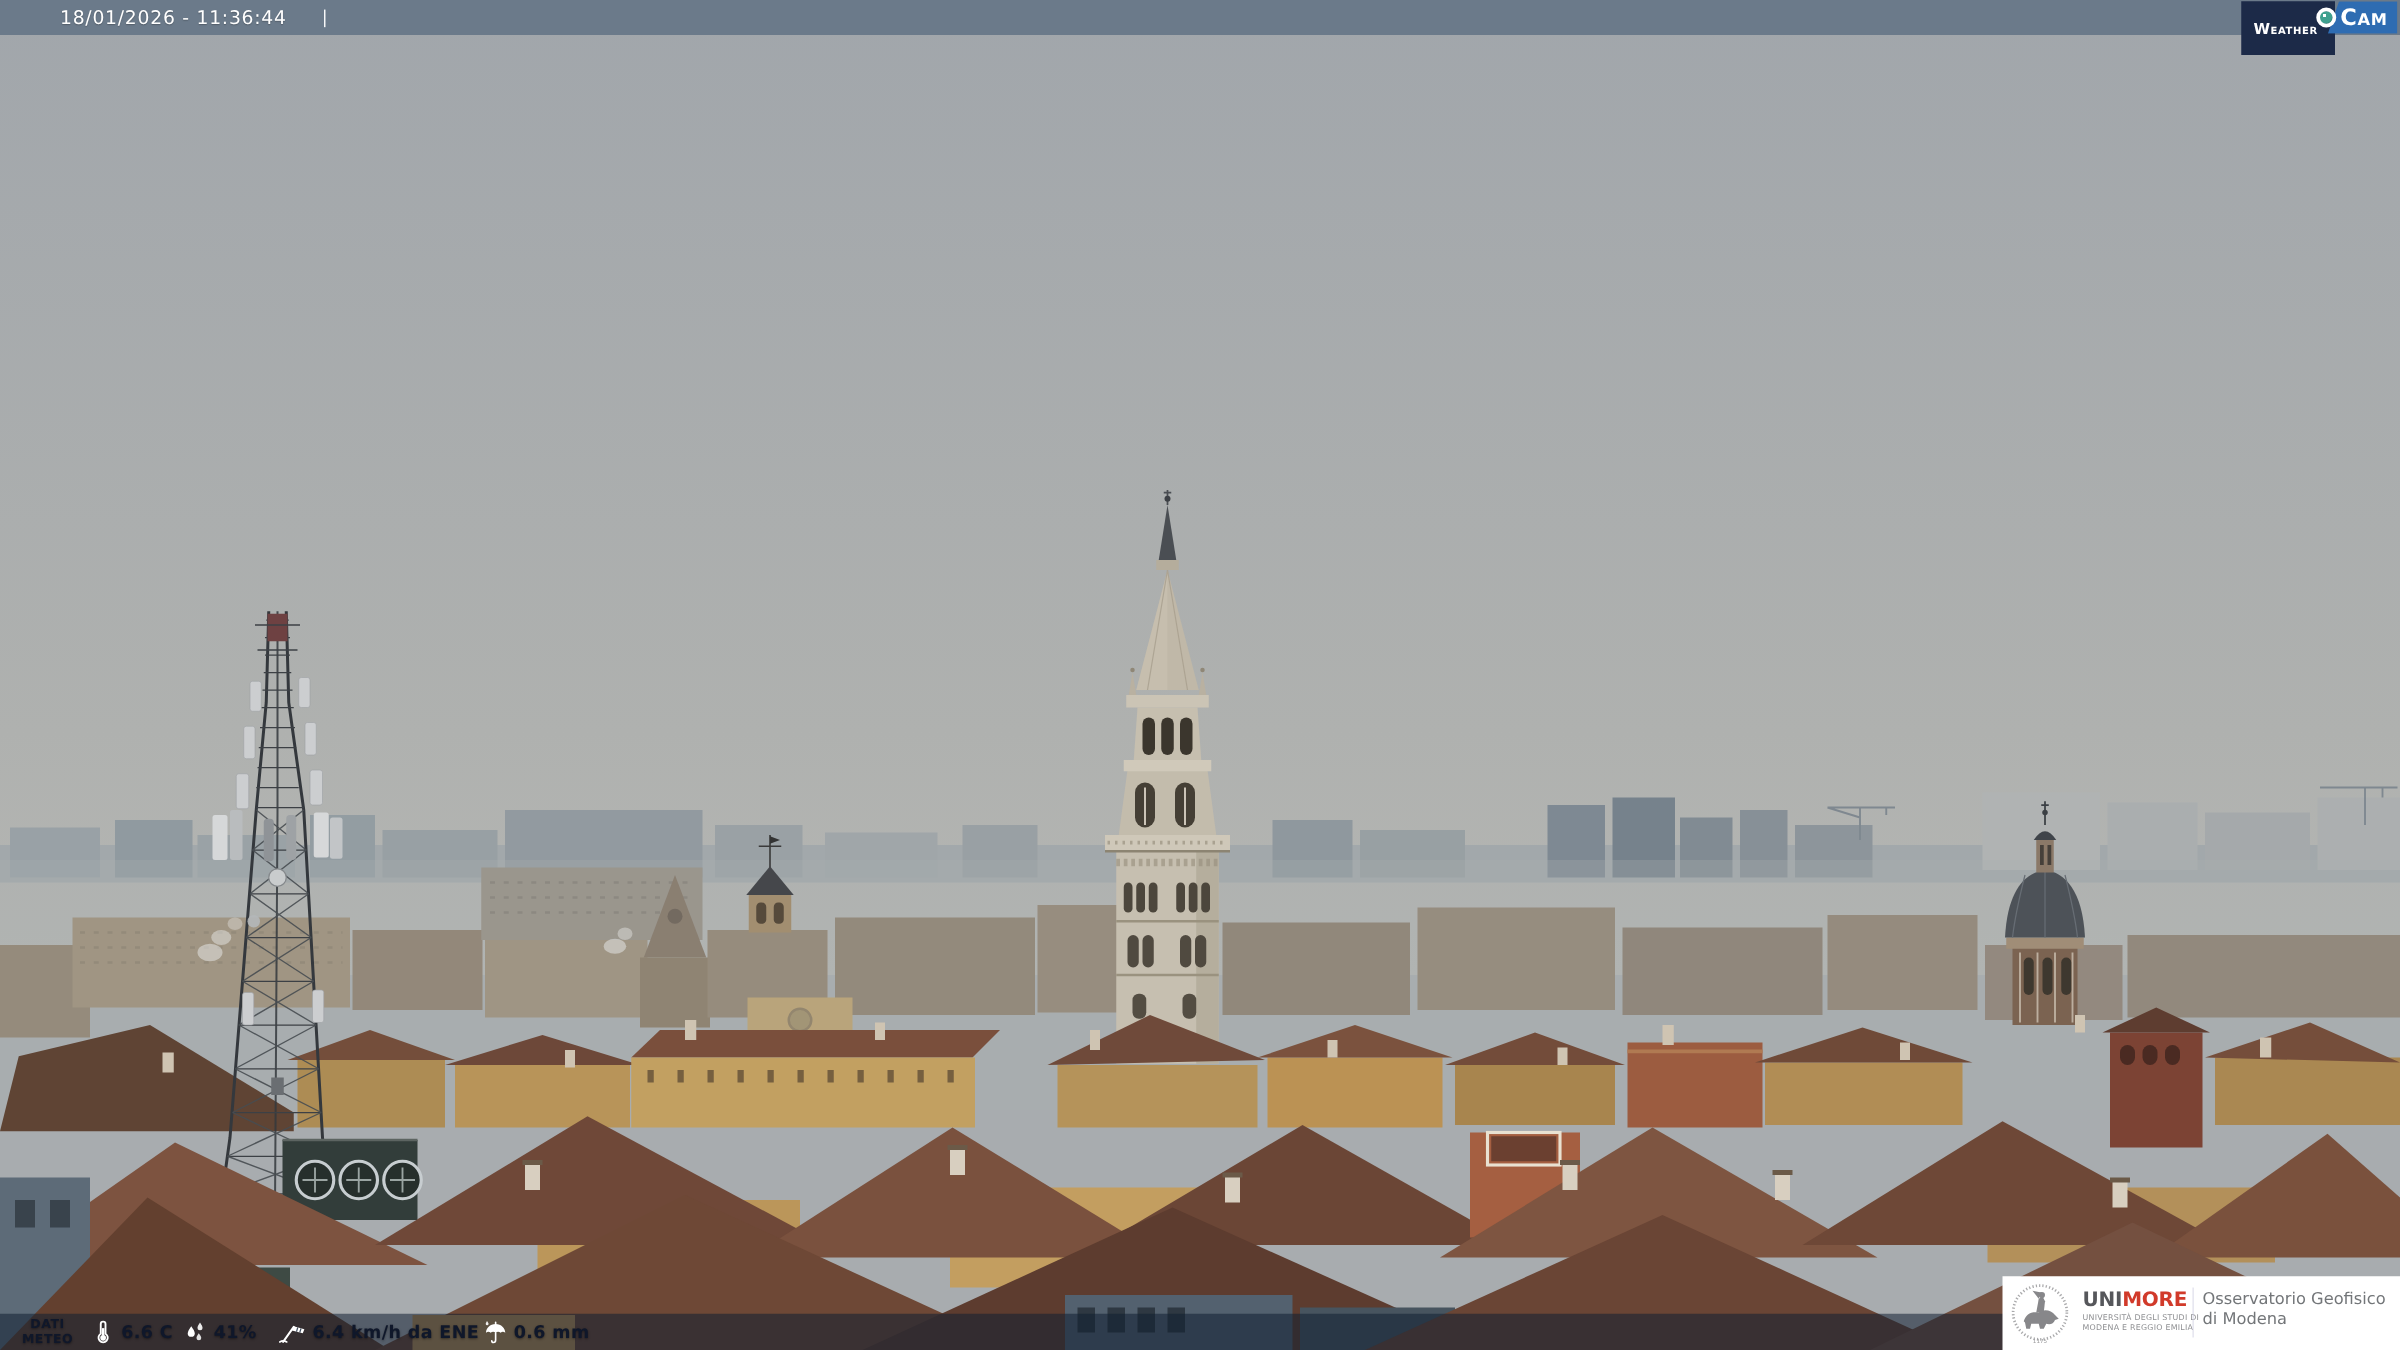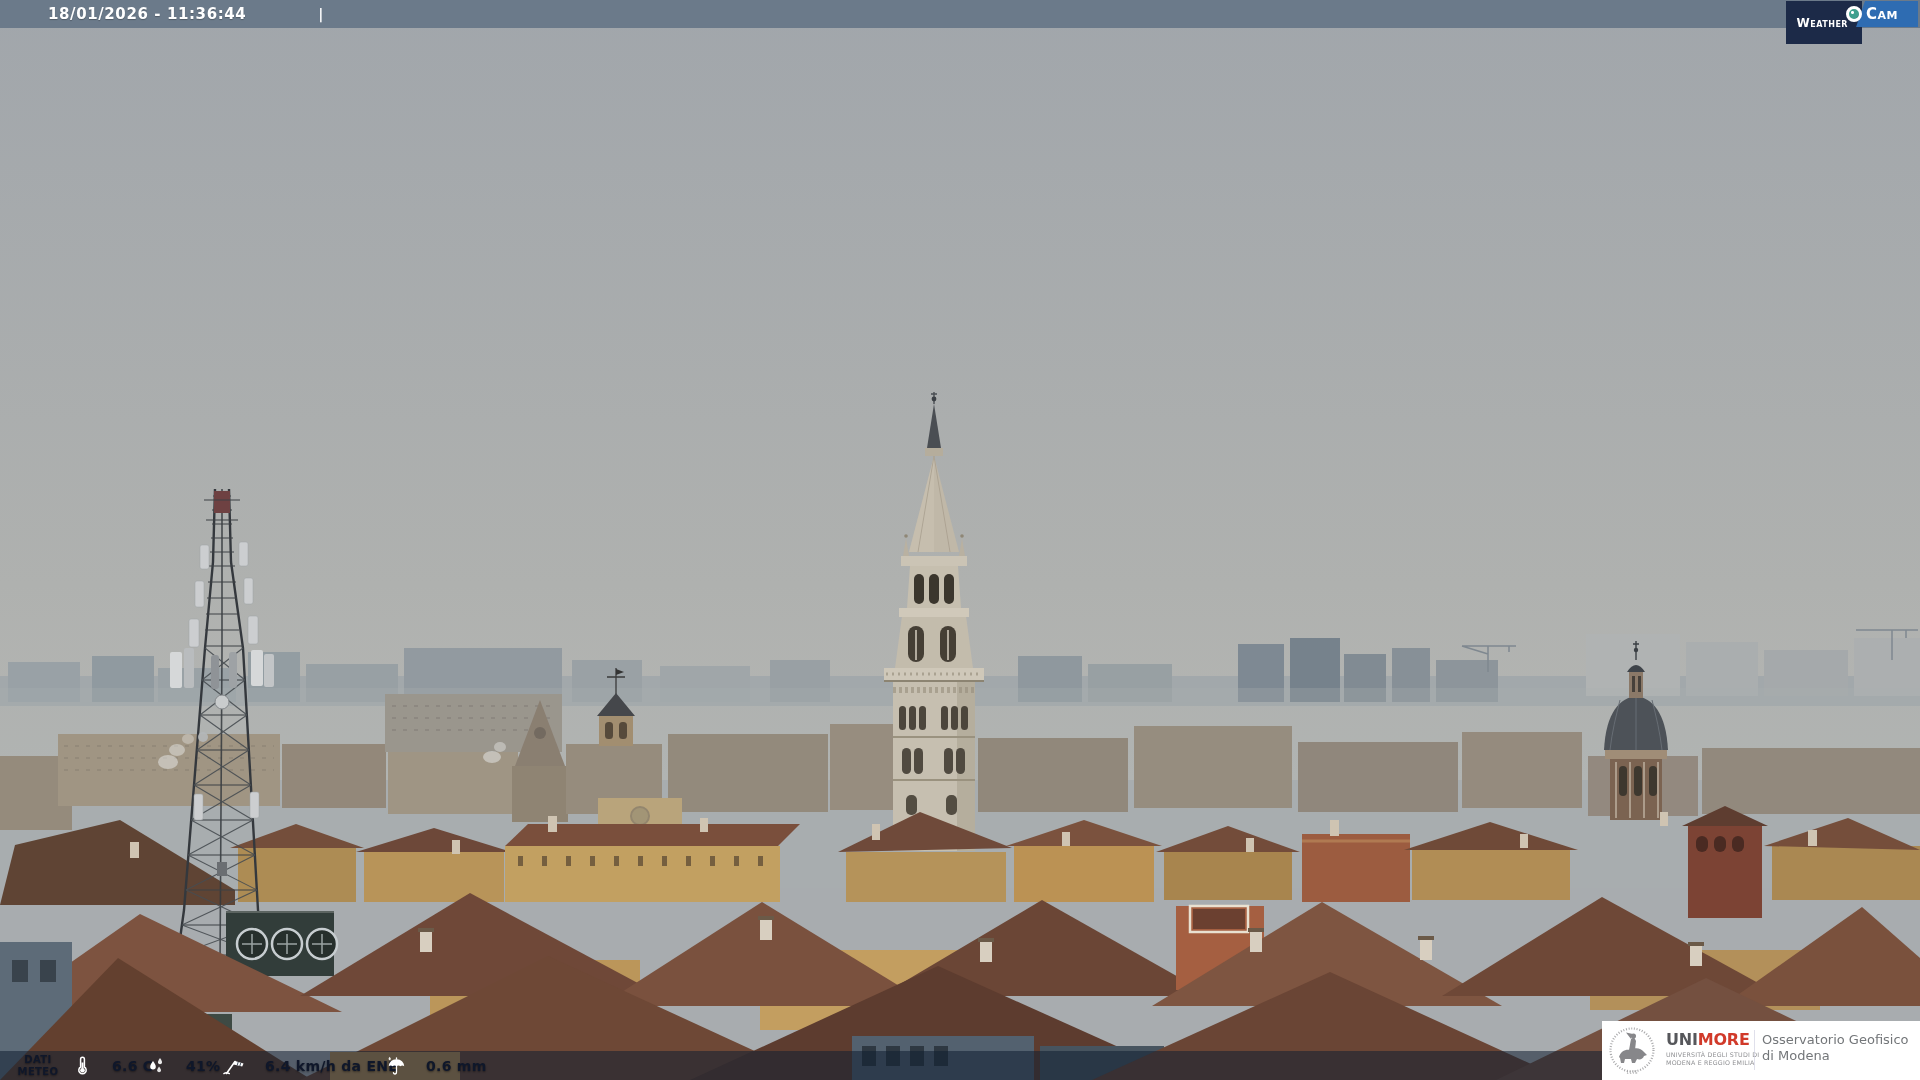--- a/index.html
+++ b/index.html
@@ -3,45 +3,45 @@
 <meta charset="utf-8">
 <style>
   html,body{margin:0;padding:0;background:#222;}
   .stage{position:relative;width:1920px;height:1080px;overflow:hidden;
          font-family:"DejaVu Sans",sans-serif;background:#a8acaf;}
   .stage svg.scene{position:absolute;left:0;top:0;}
 
   
   .top-bar{position:absolute;left:0;top:0;width:1920px;height:28px;
     background:var(--top_bar_bg,#6b7a8a);display:flex;align-items:center;
-    color:#fff;font-weight:bold;z-index:20;gap:44px;}
+    color:#fff;font-weight:normal;z-index:20;}
   .top-bar .ts{margin-left:48px;font-size:15px;letter-spacing:.6px;text-shadow:0 1px 1px rgba(0,0,0,.25);}
   .top-bar .sep{margin:0 28px;font-size:14px;opacity:.95;}
   .top-bar .title{font-size:13.5px;letter-spacing:.5px;text-shadow:0 1px 1px rgba(0,0,0,.25);}
 
   
   .wc-logo{position:absolute;top:1px;right:2px;height:26px;display:flex;z-index:30;}
   .wc-left{background:var(--weathercam_navy,#1c2a48);color:#fff;height:43px;
     display:flex;align-items:center;padding:0 14px 0 10px;
     font-variant:small-caps;font-size:12px;font-weight:bold;letter-spacing:.5px;}
   .wc-right{background:var(--weathercam_blue,#2e6cb2);color:#fff;height:26px;
-    display:flex;align-items:center;padding:0 20px 0 10px;margin-left:-6px;
+    display:flex;align-items:center;padding:0 8px 0 10px;margin-left:-6px;
     clip-path:polygon(9px 0,100% 0,100% 100%,0 100%);
-    font-variant:small-caps;font-size:15px;font-weight:bold;letter-spacing:.5px;}
+    font-variant:small-caps;font-size:18px;font-weight:bold;letter-spacing:.5px;}
   .wc-lens{position:absolute;left:60px;top:5px;width:10px;height:10px;border-radius:50%;
     border:3px solid #fff;z-index:2;
     background:radial-gradient(circle at 35% 35%,#ffffff 0 15%,var(--weathercam_lens,#3fa08e) 16% 65%,#14303a 100%);}
 
   
   .bottom-bar{position:absolute;left:0;top:1051px;width:1920px;height:29px;
     background:var(--bottom_bar_bg,rgba(16,31,49,.55));color:#0f172a;z-index:20;}
   .bottom-bar *{text-shadow:0 1px 2px rgba(0,0,0,.45);}
   .dati{position:absolute;left:8px;top:3px;width:60px;text-align:center;
     font-size:10px;font-weight:bold;line-height:11.5px;letter-spacing:.4px;}
-  .metric{position:absolute;top:0;height:29px;display:flex;align-items:center;gap:20px;
+  .metric{position:absolute;top:0;height:29px;display:flex;align-items:center;gap:5px;
     font-size:14px;font-weight:bold;letter-spacing:.3px;}
   .metric svg{display:block;}
   .m-temp{left:72px;} .m-hum{left:146px;} .m-wind{left:222px;} .m-rain{left:386px;}
 
   
   .uni-box{position:absolute;left:1602px;top:1021px;width:318px;height:59px;
     background:#fff;z-index:40;}
   .uni-seal{position:absolute;left:5px;top:4px;}
   .uni-word{position:absolute;left:64px;top:9px;font-size:16px;font-weight:bold;
     letter-spacing:-.2px;color:var(--unimore_gray,#56575b);}

